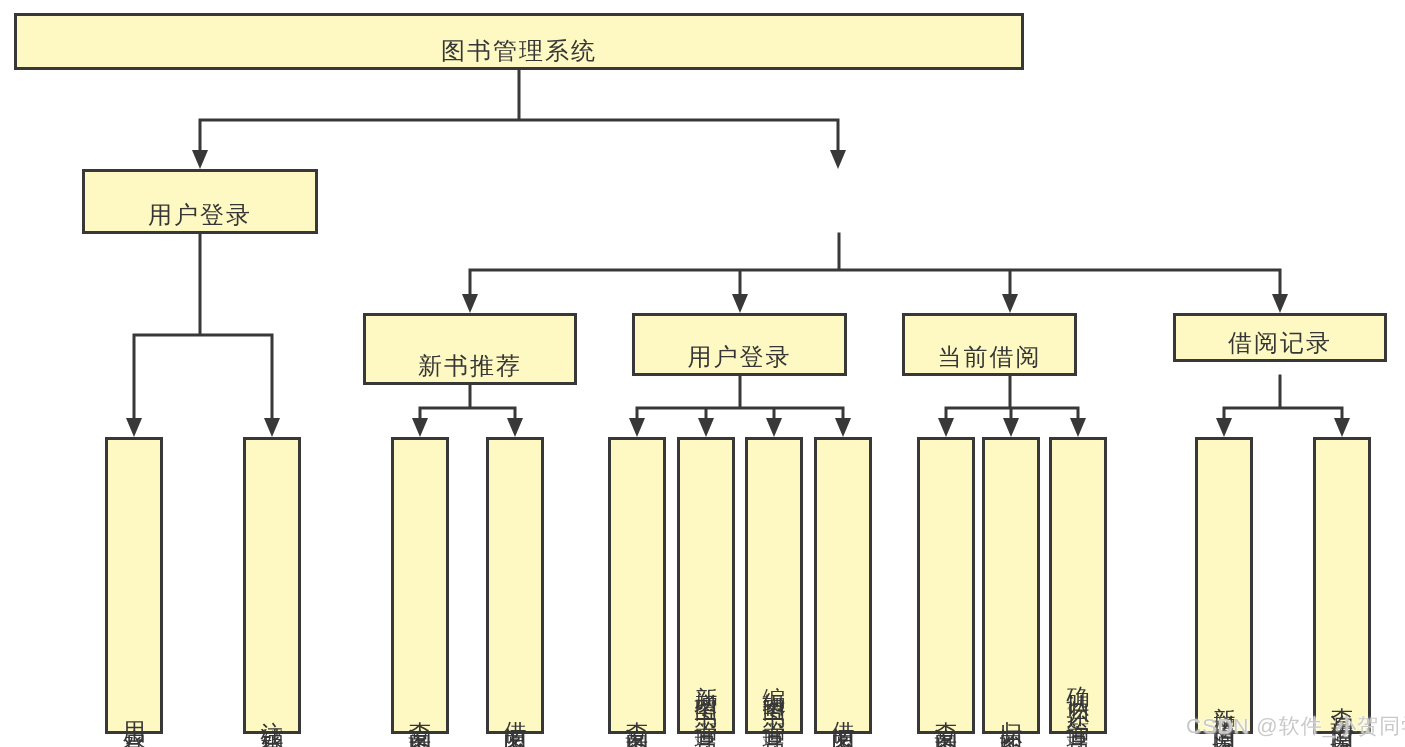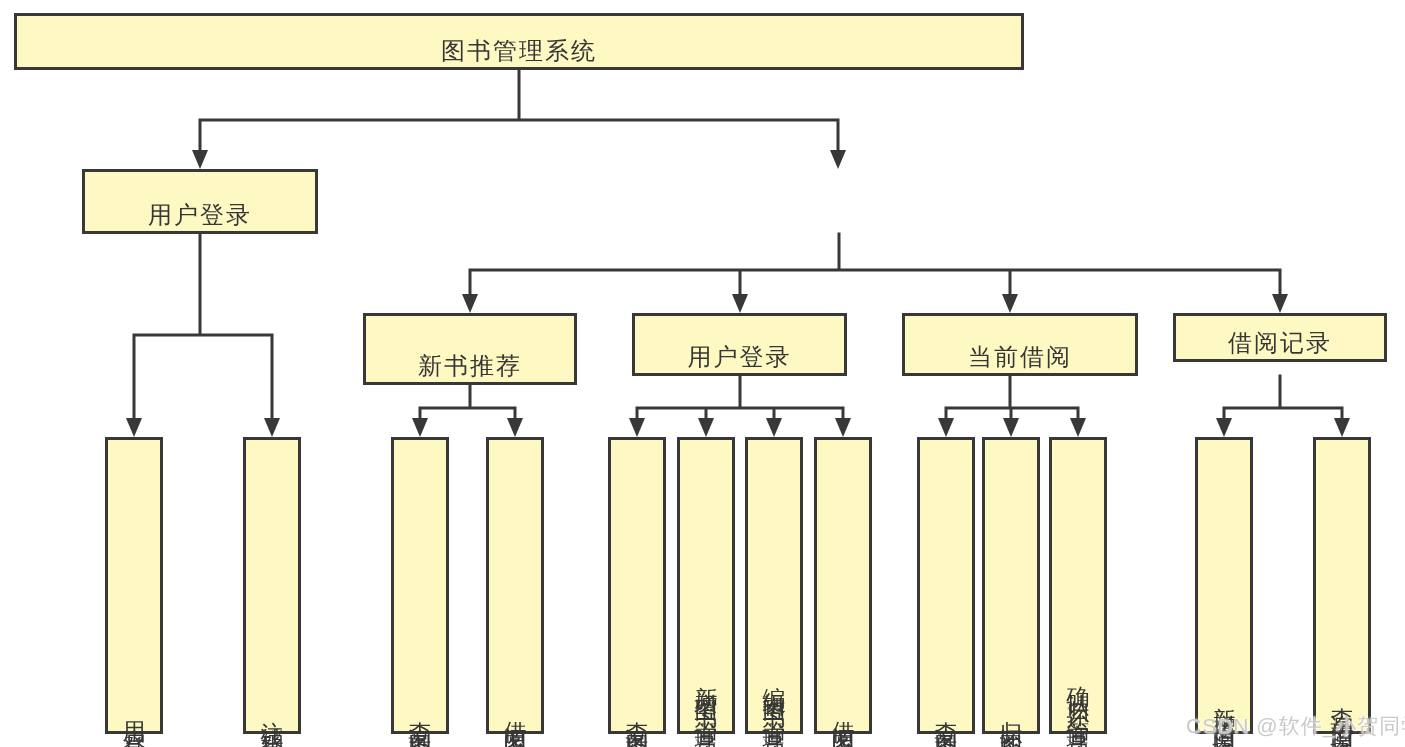--- a/index.html
+++ b/index.html
@@ -27,21 +27,21 @@
     text-orientation:mixed;
     letter-spacing:7px;
     line-height:1;
   }
   
   [data-name="node-root"]{left:14px;top:13px;width:1010px;height:57px;}
   [data-name="node-user-login"]{left:82px;top:169px;width:236px;height:65px;}
   [data-name="node-book-management"]{left:718px;top:169px;width:242px;height:65px;}
   [data-name="node-new-book-recommend"]{left:363px;top:313px;width:214px;height:72px;}
   [data-name="node-book-borrow"]{left:632px;top:313px;width:215px;height:63px;}
-  [data-name="node-current-borrow"]{left:902px;top:313px;width:236px;height:63px;}
+  [data-name="node-current-borrow"]{left:902px;top:313px;width:175px;height:63px;}
   [data-name="node-borrow-record"]{left:1173px;top:313px;width:214px;height:49px;}
   .leaf{top:437px;width:58px;height:297px;}
   [data-name="leaf-user-login"]{left:105px;}
   [data-name="leaf-logout"]{left:243px;}
   [data-name="leaf-newbook-query-books"]{left:391px;}
   [data-name="leaf-newbook-borrow-books"]{left:486px;}
   [data-name="leaf-borrow-query-books"]{left:608px;}
   [data-name="leaf-borrow-add-books-admin"]{left:677px;}
   [data-name="leaf-borrow-edit-books-admin"]{left:745px;}
   [data-name="leaf-borrow-borrow-books"]{left:814px;}

